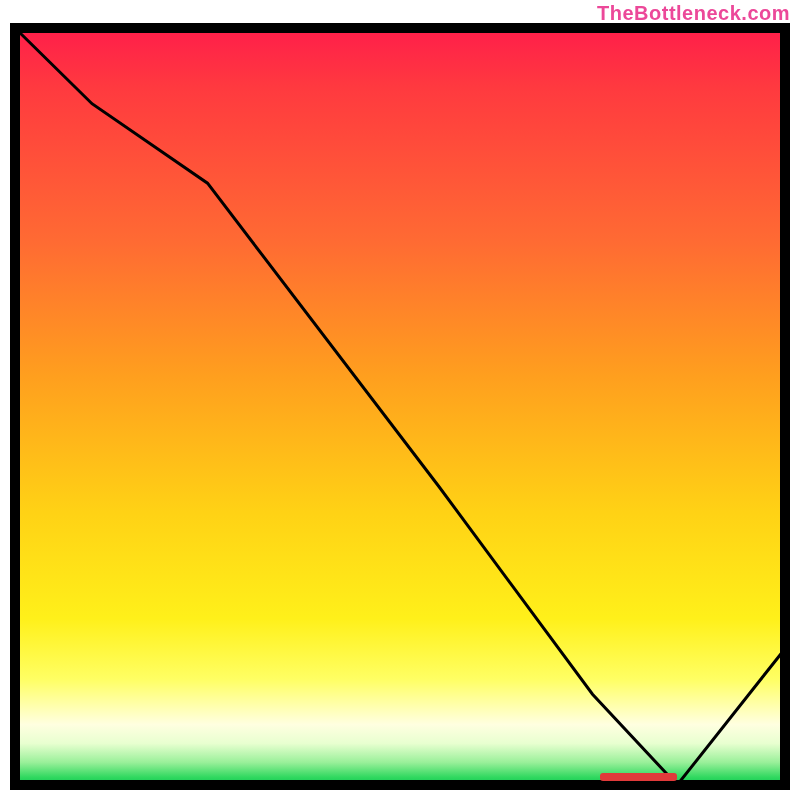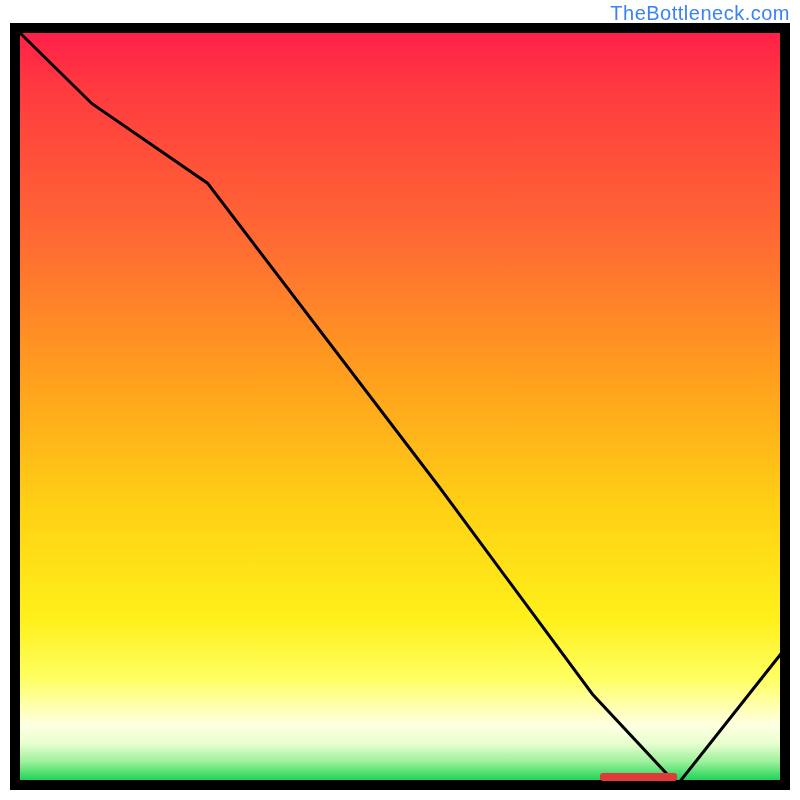--- a/index.html
+++ b/index.html
@@ -13,22 +13,22 @@
   .wrap {
     position: relative;
     width: 800px;
     height: 800px;
   }
   .attrib {
     position: absolute;
     top: 2px;
     right: 10px;
     font-size: 20px;
-    color: #3b82f6;
-    font-weight: 400;
+    color: #ec4899;
+    font-weight: 700;
     letter-spacing: 0.5px;
   }
   .chart-box {
     position: absolute;
     left: 15px;
     top: 28px;
     width: 770px;
     height: 757px;
   }
   .gradient-bg {

